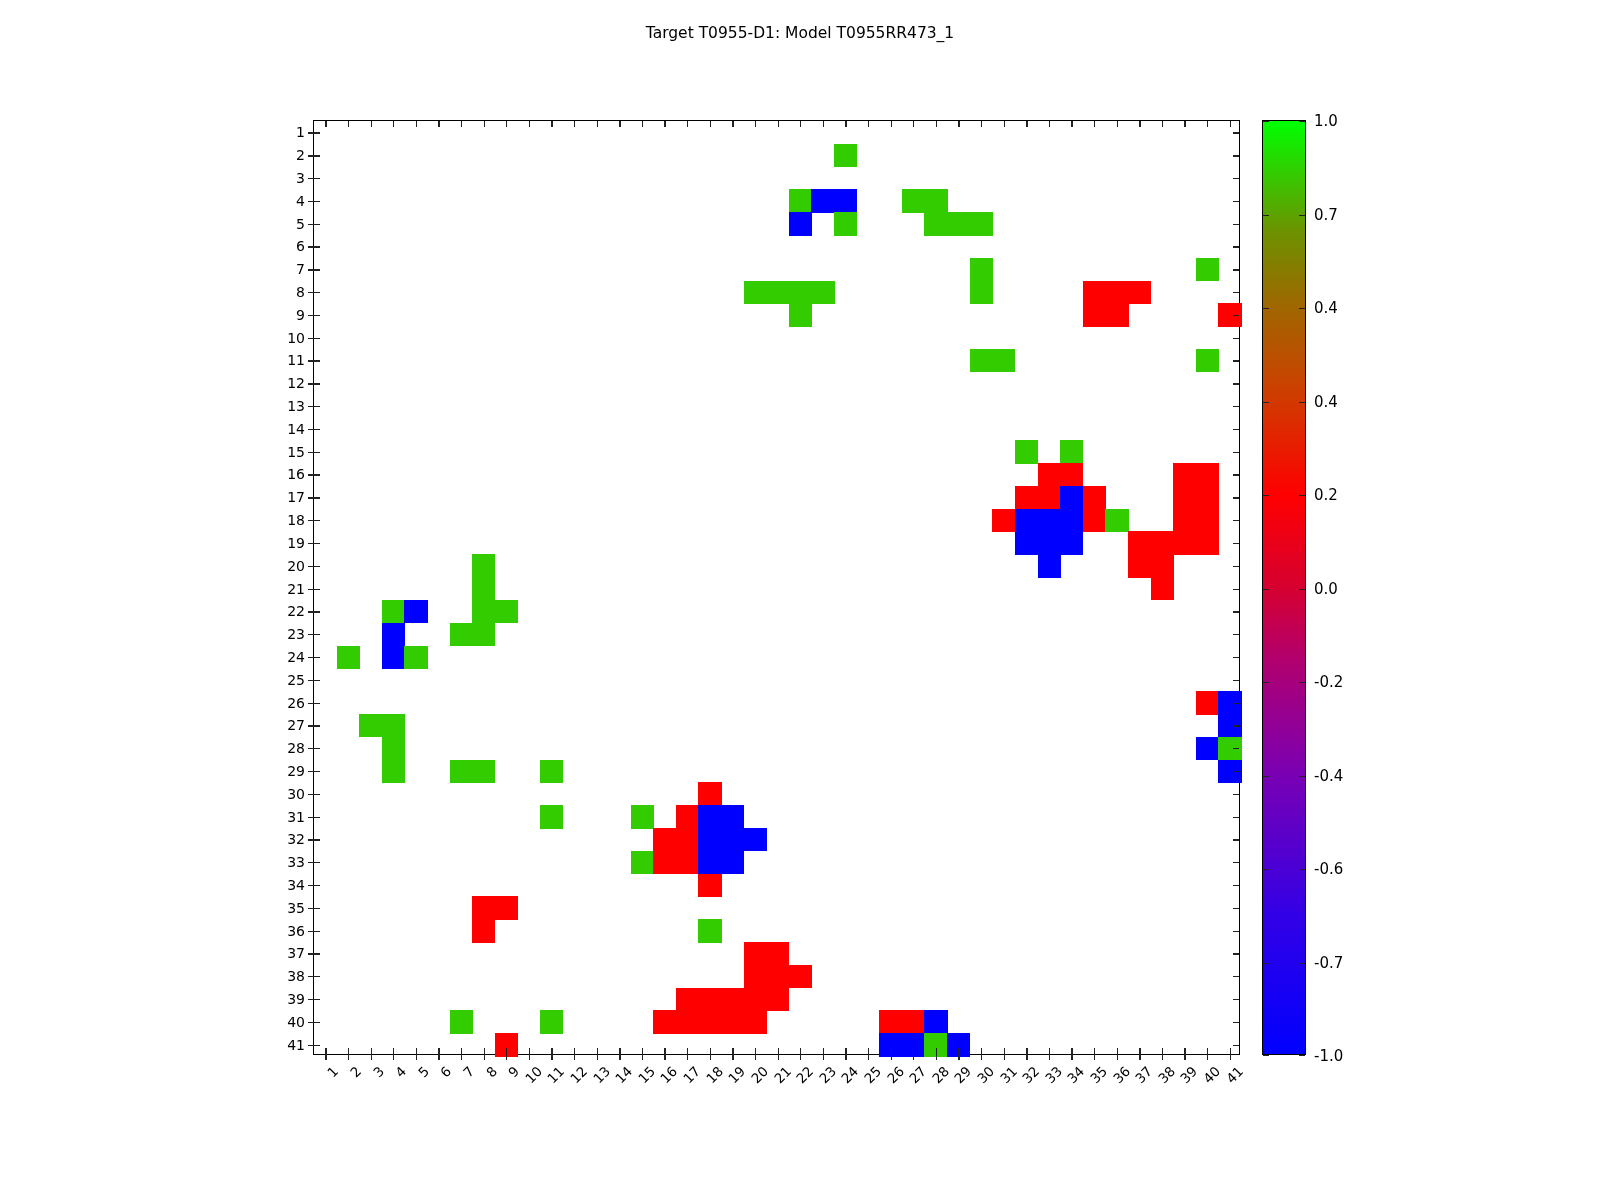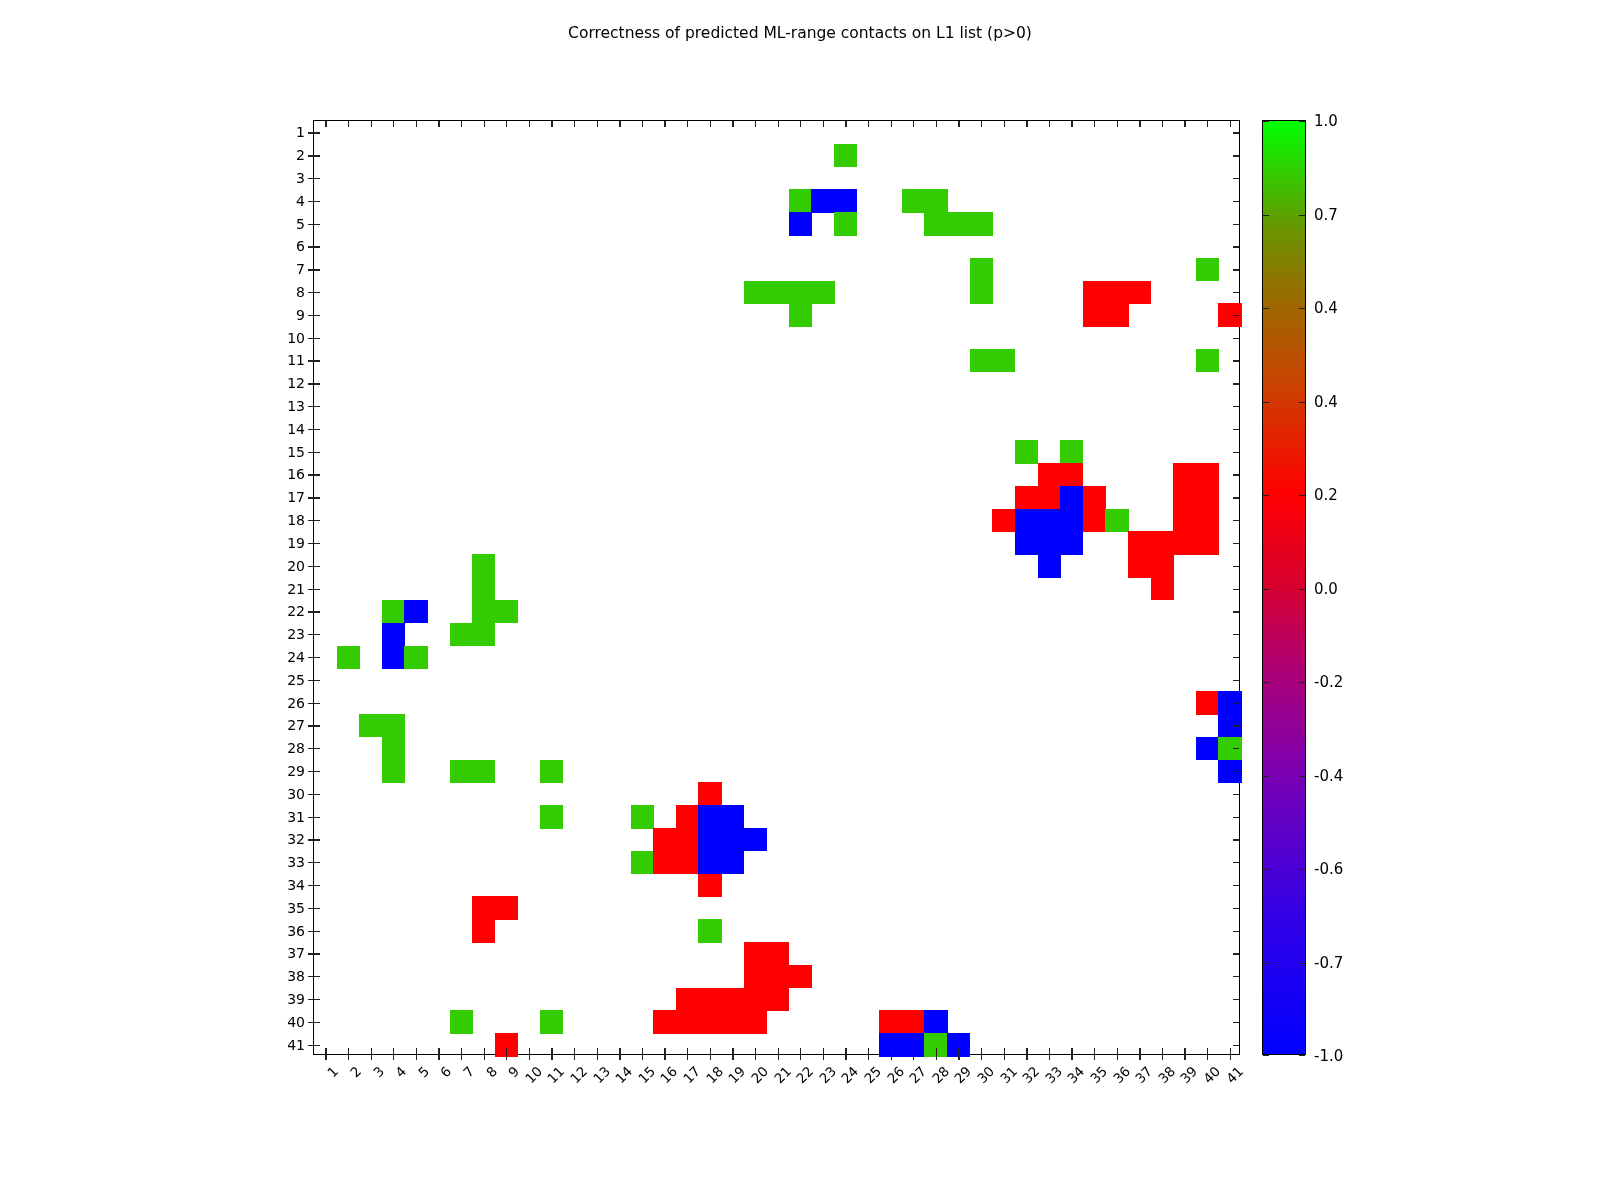--- a/index.html
+++ b/index.html
@@ -74,21 +74,21 @@
     font-size:15px;color:#000;white-space:nowrap;
     transform:translateY(-50%);
   }
 </style>
 </head>
 <body>
 
 <div id="figure">
 
   <div class="title-block">
-    <span class="title-line">Correctness of predicted ML-range contacts on L1 list (p&gt;0)</span>
+    <span class="title-line">Target T0955-D1: Model T0955RR473_1</span>
   </div>
 
 
   <div id="axes">
     <div id="grid">
         <div class="cell" style="left: 520.02px; top: 22.8px; width: 23.21px; height: 23.4px; background: rgb(51, 204, 0);"></div>
         <div class="cell" style="left: 474.8px; top: 68.41px; width: 23.21px; height: 23.4px; background: rgb(51, 204, 0);"></div>
         <div class="cell" style="left: 497.41px; top: 68.41px; width: 23.21px; height: 23.4px; background: rgb(0, 0, 255);"></div>
         <div class="cell" style="left: 520.02px; top: 68.41px; width: 23.21px; height: 23.4px; background: rgb(0, 0, 255);"></div>
         <div class="cell" style="left: 474.8px; top: 91.22px; width: 23.21px; height: 23.4px; background: rgb(0, 0, 255);"></div>

